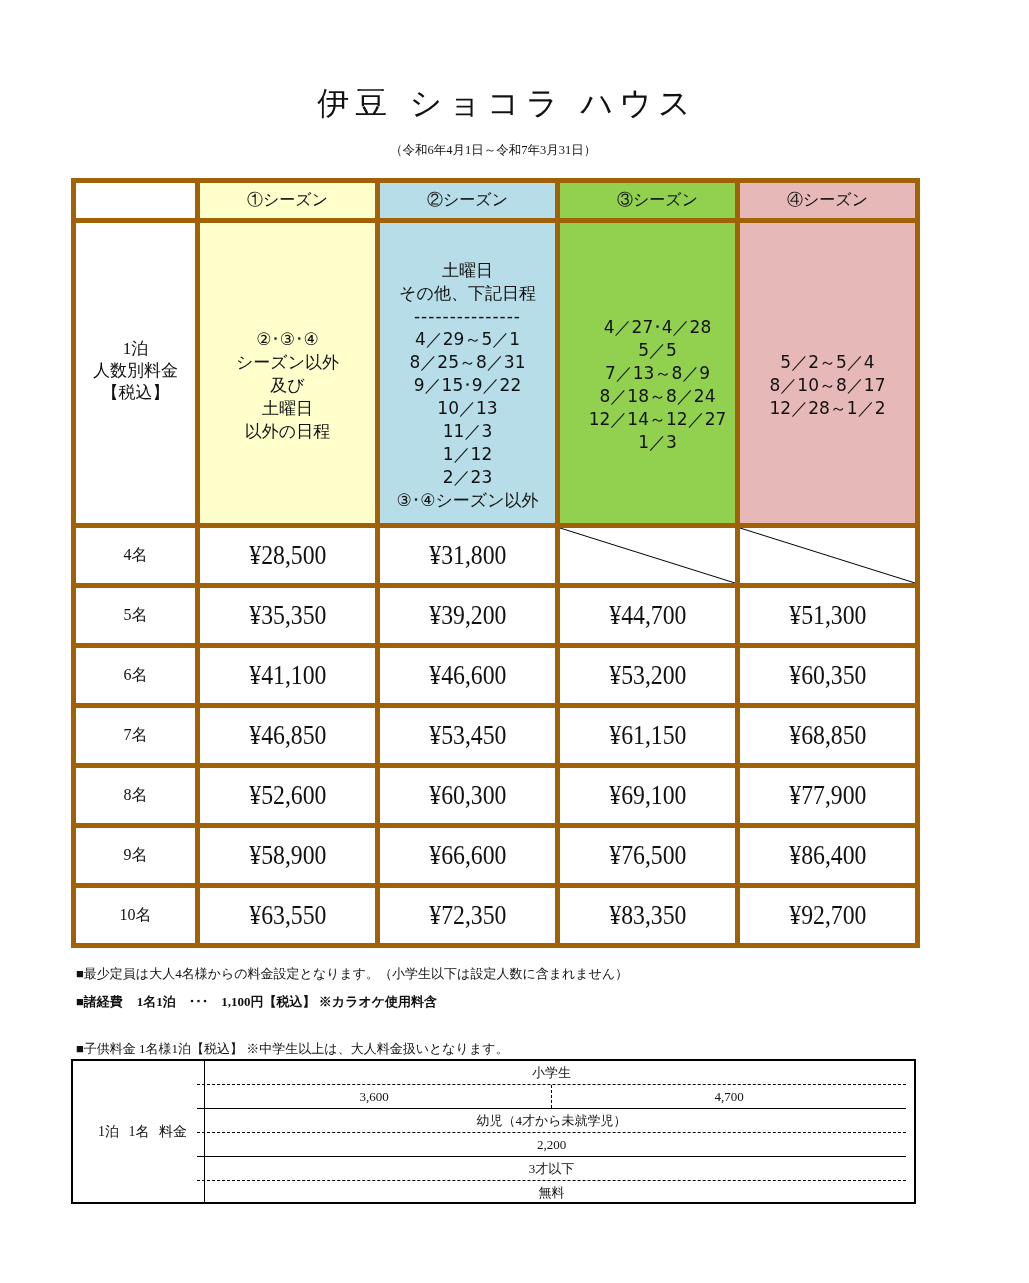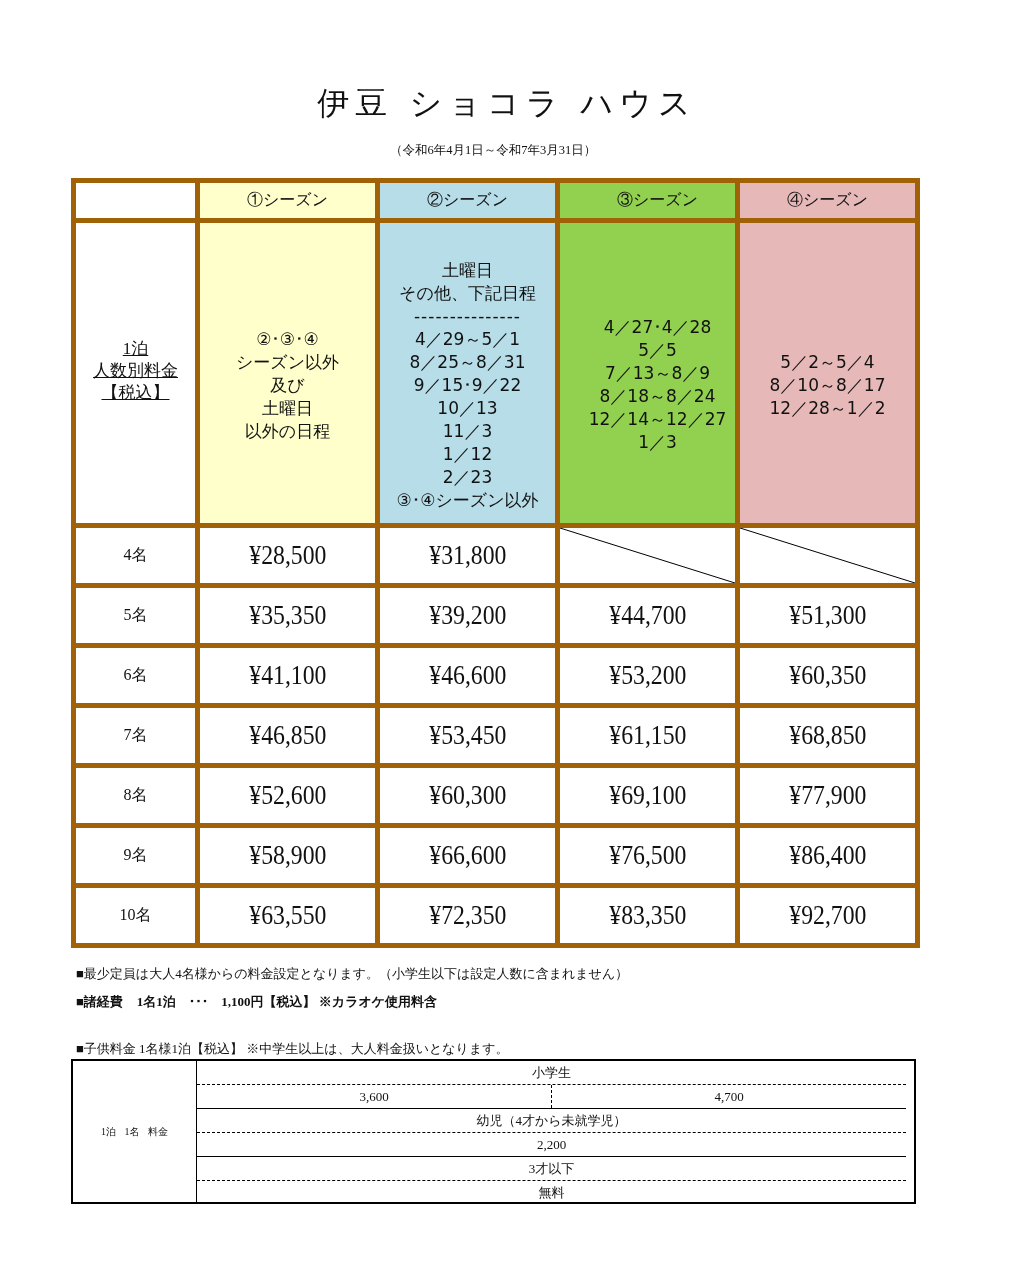--- a/index.html
+++ b/index.html
@@ -9,21 +9,21 @@
   .title { position: absolute; left: 0; width: 1000px; top: 82px; text-align: center; font-size: 32px; letter-spacing: 6px; font-family: "DejaVu Serif", serif; margin-left: 7px; }
   .subtitle { position: absolute; left: 0; width: 986px; top: 142px; text-align: center; font-size: 12.5px; font-family: "Liberation Serif", serif; }
 
   table.main { position: absolute; left: 71px; top: 178px; width: 845px; border-collapse: collapse; border: 2px solid #000; table-layout: fixed; }
   table.main td { border: 5px solid #a16207; text-align: center; vertical-align: middle; position: relative; }
   table.main col.c0 { width: 124px; }
   table.main col.cs { width: 180px; }
 
   .head-row td { height: 40px; font-size: 16px; font-family: "Liberation Serif", serif; }
   .season-row td { height: 305px; vertical-align: top; font-family: "DejaVu Sans", sans-serif; font-size: 17px; line-height: 23px; padding-top: 24px; margin-left: 36px; }
-  .season-row td.label { vertical-align: middle; padding-top: 0; font-family: "Liberation Serif", serif; font-size: 17px; line-height: 22px; padding-bottom: 4px; text-decoration: underline; }
+  .season-row td.label { vertical-align: middle; padding-top: 0; font-family: "Liberation Serif", serif; font-size: 17px; line-height: 22px; padding-bottom: 4px; }
   .price-row td { height: 60px; font-family: "Liberation Serif", serif; font-size: 27px; transform-origin: center; }
   .price-row td.label { font-size: 16px; }
   .price-row td .pv { display: inline-block; transform: scaleX(0.88); }
 
   .bg1 { background: #FFFFCC; }
   .bg2 { background: #B7DDE8; }
   .bg3 { background: #92D050; padding-left: 20px; }
   .bg4 { background: #E6B9B8; }
 
   .line { display: block; white-space: nowrap; }
@@ -32,21 +32,21 @@
   .diag svg { width: 100%; height: 100%; display: block; }
 
   .note { position: absolute; left: 76px; font-family: "Liberation Serif", serif; font-size: 13px; white-space: nowrap; }
   .note.bold { font-weight: bold; }
   .n1 { top: 965px; }
   .n2 { top: 993px; }
   .n3 { top: 1040px; }
   .note .gap { display: inline-block; width: 14px; }
 
   .child { position: absolute; left: 71px; top: 1059px; width: 845px; height: 145px; border: 2px solid #000; font-family: "Liberation Serif", serif; font-size: 13px; }
-  .child .lbl { position: absolute; left: 0; top: 0; width: 124px; height: 100%; border-right: 1px solid #000; display: flex; align-items: center; justify-content: center; font-size: 10px; word-spacing: 6px; }
+  .child .lbl { position: absolute; left: 8px; top: 0; width: 124px; height: 100%; border-right: 1px solid #000; display: flex; align-items: center; justify-content: center; font-size: 14px; word-spacing: 6px; }
   .child .right { position: absolute; left: 124px; top: 0; right: 8px; height: 100%; }
   .child .r { position: absolute; left: 0; right: 0; height: 24px; display: flex; align-items: center; justify-content: center; }
   .child .r.dot { border-bottom: 1px dashed #000; }
   .child .r.solid { border-bottom: 1px solid #000; }
   .child .r .half { flex: 1; text-align: center; height: 100%; display: flex; align-items: center; justify-content: center; }
   .child .r .half.first { border-right: 1px dashed #000; }
 </style>
 </head>
 <body>
 

